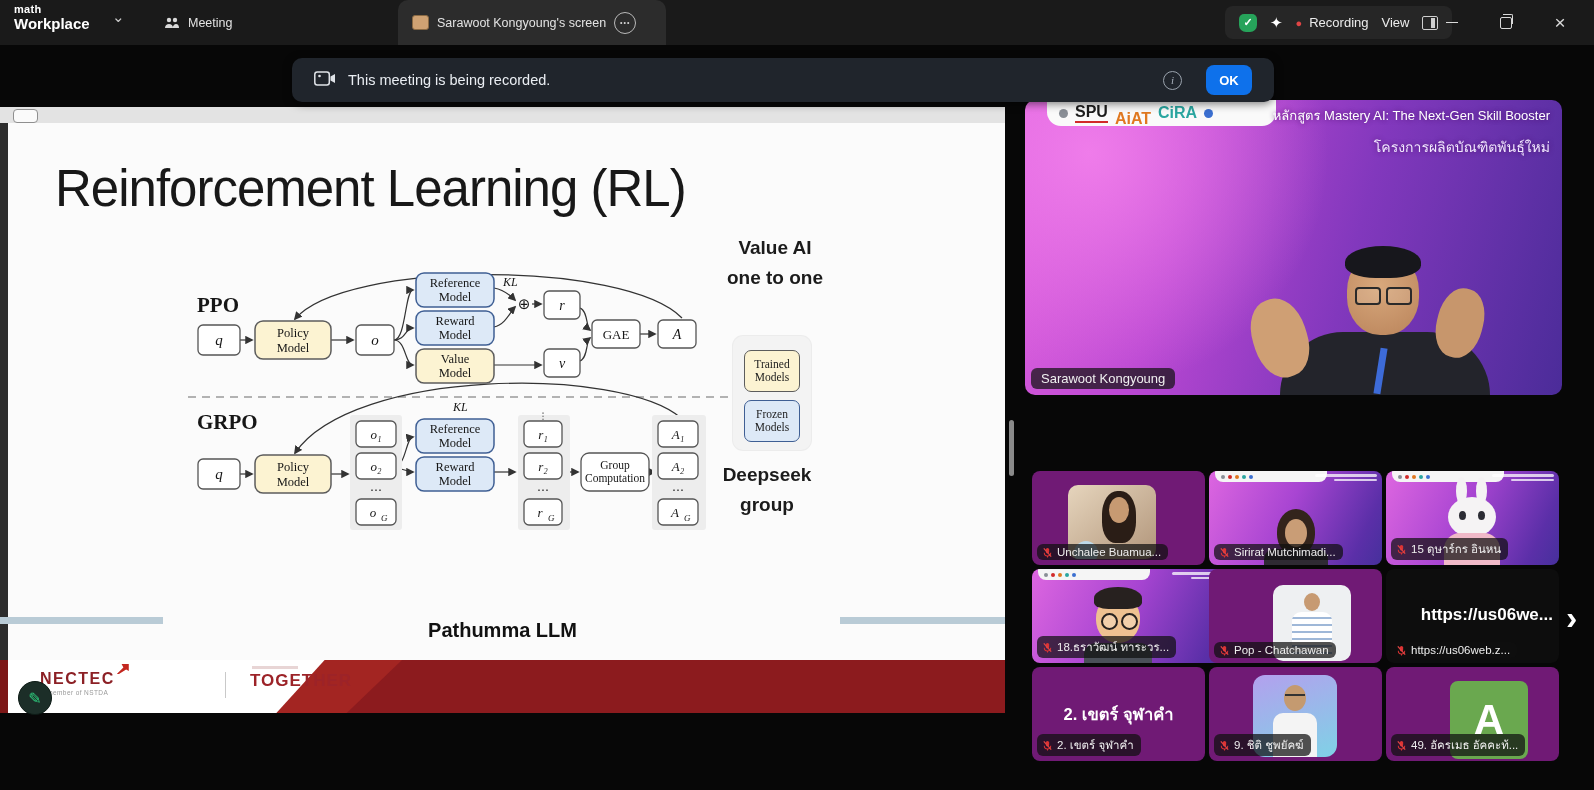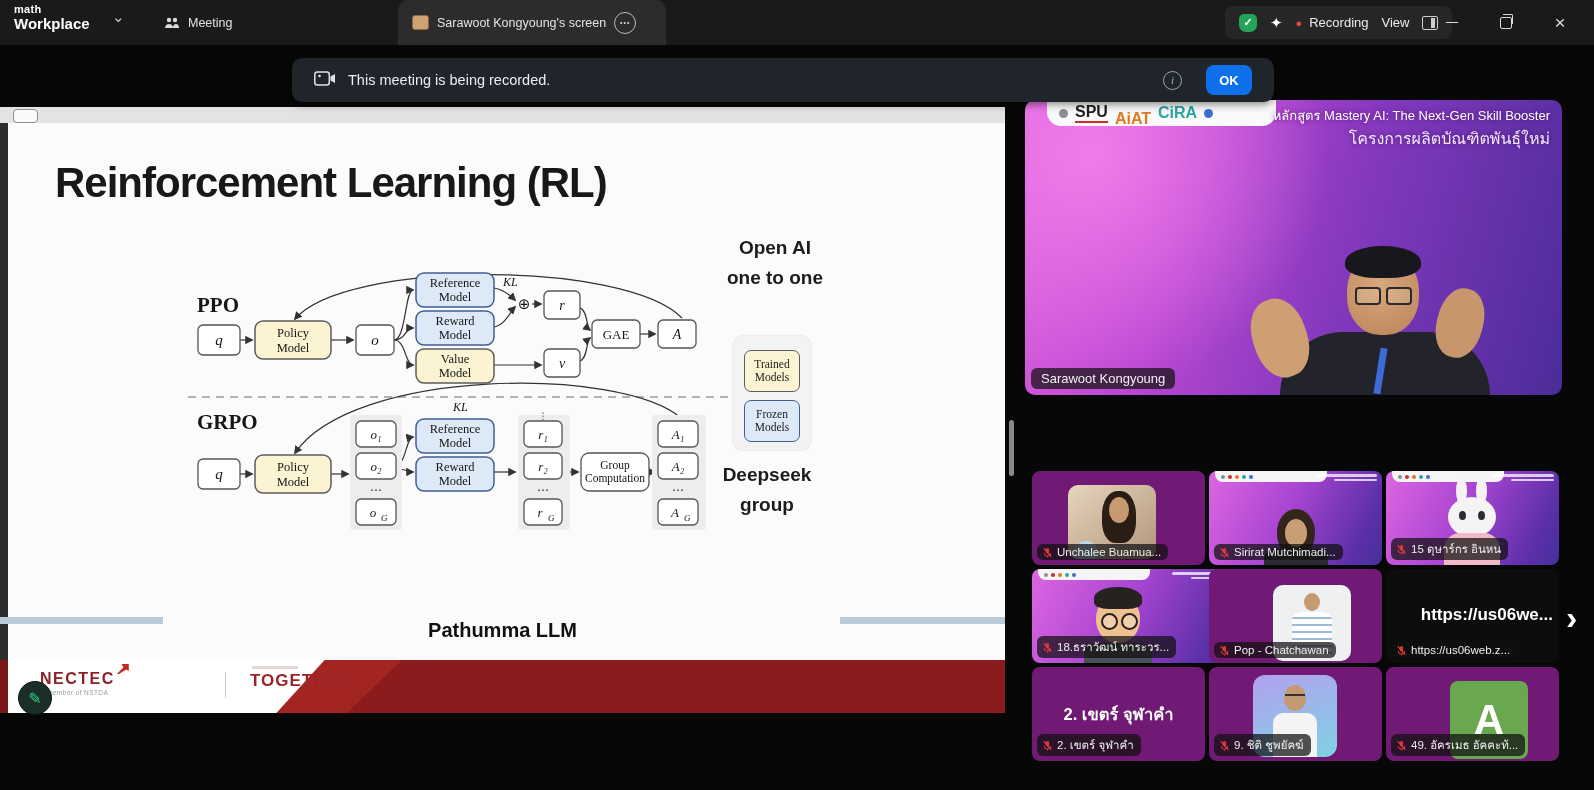--- a/index.html
+++ b/index.html
@@ -31,21 +31,21 @@
   .recbanner{left:292px;top:58px;width:982px;height:44px;background:#20252c;border-radius:10px;display:flex;align-items:center;z-index:30;box-shadow:0 2px 8px rgba(0,0,0,.5);}
   .recbanner .cam{margin-left:22px;}
   .recbanner .msg{margin-left:12px;color:#e9edf2;font-size:14.5px;}
   .infocirc{position:absolute;right:92px;width:17px;height:17px;border:1.5px solid #9aa3ad;border-radius:50%;color:#aab3bd;font-size:11px;font-style:italic;font-family:"Liberation Serif",serif;display:flex;align-items:center;justify-content:center;}
   .okbtn{position:absolute;right:22px;width:46px;height:30px;background:#0e71eb;border:none;border-radius:8px;color:#fff;font-size:13px;font-weight:700;}
   
   .sharetools{left:0;top:107px;width:1005px;height:16px;background:#e3e3e3;border-bottom:1px solid #c9c9c9;}
   .sharetools .mini{position:absolute;left:13px;top:2px;width:23px;height:12px;background:#fafafa;border:1px solid #8f8f8f;border-radius:4px;}
   .slide{left:0;top:123px;width:1005px;height:590px;background:#fbfbfb;}
   .slide-edge{left:0;top:0;width:8px;height:590px;background:#2d2d2d;}
-  .stitle{left:55px;top:36px;font-size:42px;font-weight:700;letter-spacing:-1px;color:#181818;}
+  .stitle{left:55px;top:36px;font-size:51px;font-weight:400;letter-spacing:-1px;color:#181818;}
   .bubble{left:875px;top:17px;width:80px;height:92px;background:#b7cdda;border-radius:40px;display:flex;align-items:center;justify-content:center;color:#2e3d46;font-size:14px;}
   .bigside{width:150px;text-align:center;font-weight:800;color:#1b1b1b;font-size:19px;line-height:30px;}
   .legendwrap{left:733px;top:213px;width:78px;height:114px;background:#f3f3f3;border-radius:10px;box-shadow:0 0 0 1px #ececec;}
   .lgbox{position:absolute;left:11px;width:54px;height:40px;border-radius:7px;display:flex;flex-direction:column;align-items:center;justify-content:center;font-family:"Liberation Serif",serif;font-size:11.5px;color:#1b1b1b;line-height:13px;}
   .lgyellow{top:14px;background:#fcf3d2;border:1.5px solid #5c5c5c;}
   .lgblue{top:64px;background:#dde9f7;border:1.5px solid #3f5f94;}
   .caption{left:0;top:424px;width:1005px;text-align:center;font-size:13px;color:#4c4c4c;}
   .fbar{top:494px;height:7px;background:#b9cbd6;}
   .pathumma{left:0;top:496px;width:1005px;text-align:center;font-size:20px;font-weight:800;color:#111;}
   .redbanner{left:0;top:537px;width:1005px;height:53px;background:#ffffff;overflow:hidden;}
@@ -68,21 +68,21 @@
   svg .bd{fill:#ededed;}
   svg .ar{stroke:#333;stroke-width:1.2;fill:none;marker-end:url(#ah);}
   svg .dash{stroke:#9a9a9a;stroke-width:1.6;stroke-dasharray:8 6;}
   
   .mainvideo{left:1025px;top:100px;width:537px;height:295px;border-radius:10px;overflow:hidden;background:radial-gradient(circle at 12% 18%,#ef7cea 0%,rgba(239,124,234,0) 40%),linear-gradient(105deg,#e péd 0);background:radial-gradient(circle at 12% 18%,#ef7cea 0%,rgba(239,124,234,0) 45%),linear-gradient(105deg,#de5fdd 0%,#b947d2 30%,#8238bd 60%,#4b2c99 100%);}
   .hpill{position:absolute;left:22px;top:0;width:205px;height:26px;background:#fafafa;border-radius:0 0 14px 14px;display:flex;align-items:center;gap:7px;padding:0 12px;}
   .hpill .dot{width:9px;height:9px;border-radius:50%;}
   .hpill .t{font-size:16px;font-weight:700;}
   .thaihead{position:absolute;right:12px;top:5px;width:330px;text-align:right;color:#fff;text-shadow:0 0 5px rgba(80,20,110,.9);}
   .thaihead .h1{font-size:13px;}
-  .thaihead .h2{font-size:16px;margin-top:0;color:#f2e9ff;}
+  .thaihead .h2{font-size:14px;margin-top:10px;color:#f2e9ff;}
   .torso{position:absolute;left:255px;top:232px;width:210px;height:63px;background:#23242b;border-radius:95px 95px 0 0;}
   .head{position:absolute;left:322px;top:153px;width:72px;height:82px;background:radial-gradient(circle at 45% 40%,#d8a87c,#b9835a);border-radius:46%;}
   .hair{position:absolute;left:320px;top:146px;width:76px;height:32px;background:#17171c;border-radius:50% 50% 40% 40%;}
   .glasses{position:absolute;left:330px;top:188px;width:58px;height:16px;display:flex;gap:5px;align-items:center;}
   .lens{width:22px;height:14px;border:2px solid #2a2a2a;border-radius:4px;background:rgba(255,255,255,.12);}
   .handL{position:absolute;left:228px;top:198px;width:54px;height:80px;background:#cf9f74;border-radius:46%;transform:rotate(-18deg);}
   .handR{position:absolute;left:412px;top:188px;width:46px;height:70px;background:#c7966c;border-radius:46%;transform:rotate(14deg);}
   .lanyard{position:absolute;left:352px;top:248px;width:7px;height:46px;background:#3d6bd8;transform:rotate(9deg);}
   .namepill{position:absolute;left:6px;bottom:6px;background:rgba(18,18,18,.72);border-radius:6px;padding:3px 10px;color:#f0f0f0;font-size:13px;}
   .vscroll{left:1009px;top:420px;width:5px;height:56px;background:#8a8a8a;border-radius:3px;}
@@ -260,21 +260,21 @@
     <text class="it" x="493" y="191" font-size="13" text-anchor="middle">A₁</text>
     <rect class="bx" x="473" y="205" width="40" height="26" rx="5"></rect>
     <text class="it" x="493" y="223" font-size="13" text-anchor="middle">A₂</text>
     <text x="493" y="246" font-size="12" text-anchor="middle">⋯</text>
     <rect class="bx" x="473" y="251" width="40" height="26" rx="5"></rect>
     <text class="it" x="490" y="269" font-size="13" text-anchor="middle">A</text>
     <text class="it" x="499" y="273" font-size="9">G</text>
   </svg>
 
   <div class="abs bigside" style="left:700px;top:110px;">
-    <div>Open AI</div>
+    <div>Value AI</div>
     <div>one to one</div>
   </div>
   <div class="abs legendwrap">
     <div class="lgbox lgyellow">
       <span>Trained</span>
       <span>Models</span>
     </div>
     <div class="lgbox lgblue">
       <span>Frozen</span>
       <span>Models</span>

